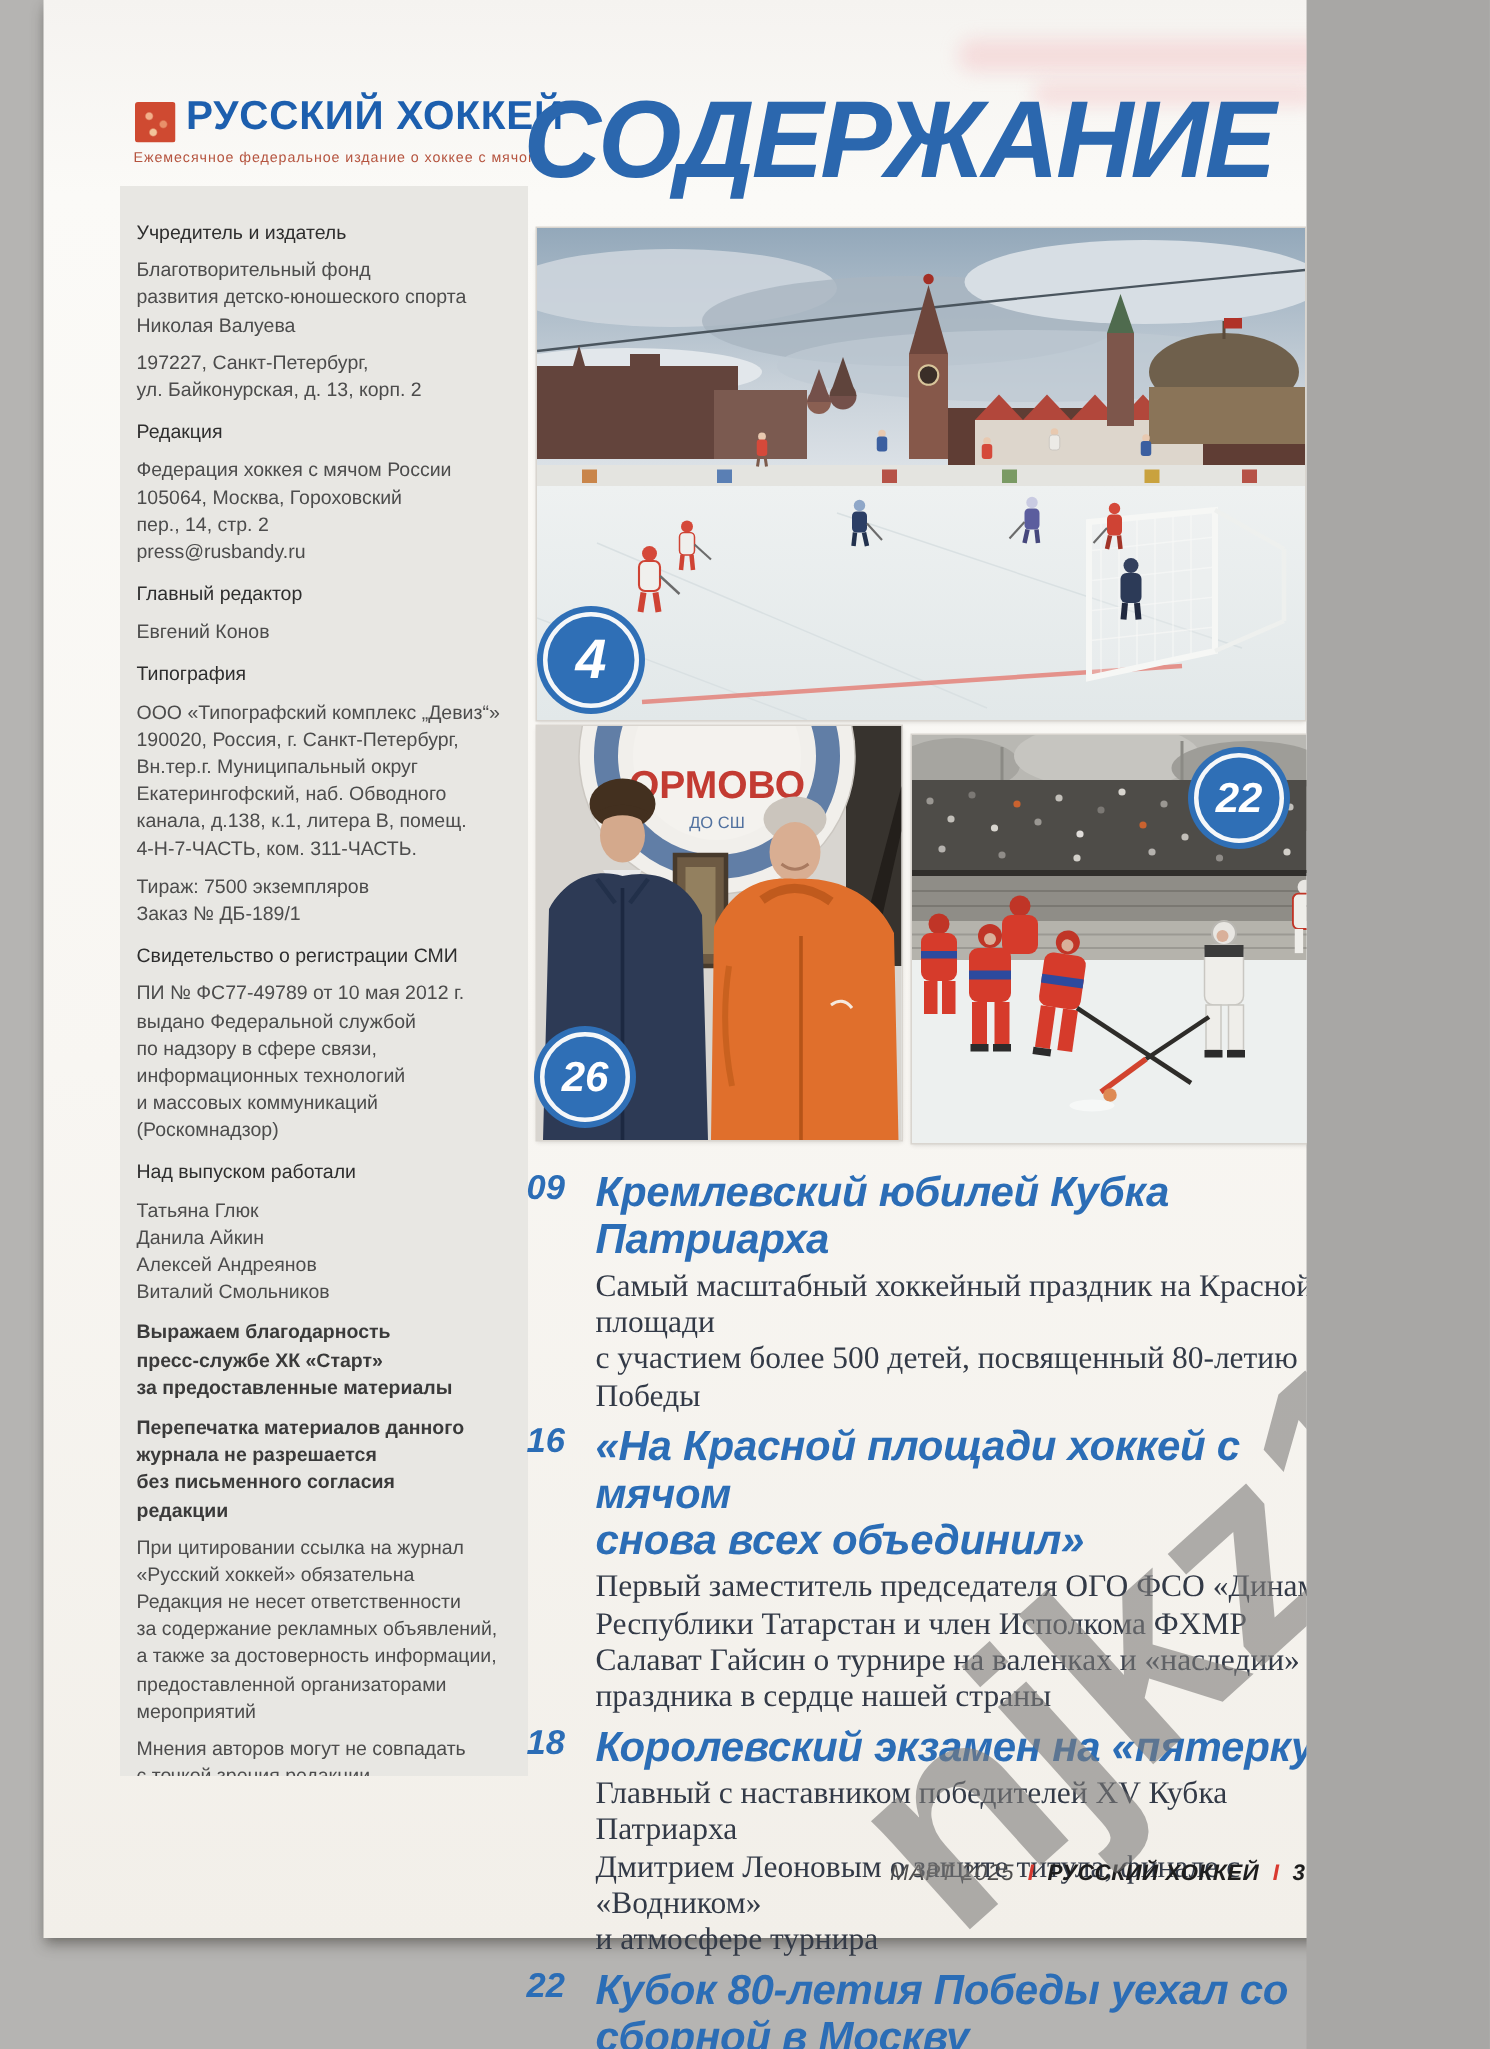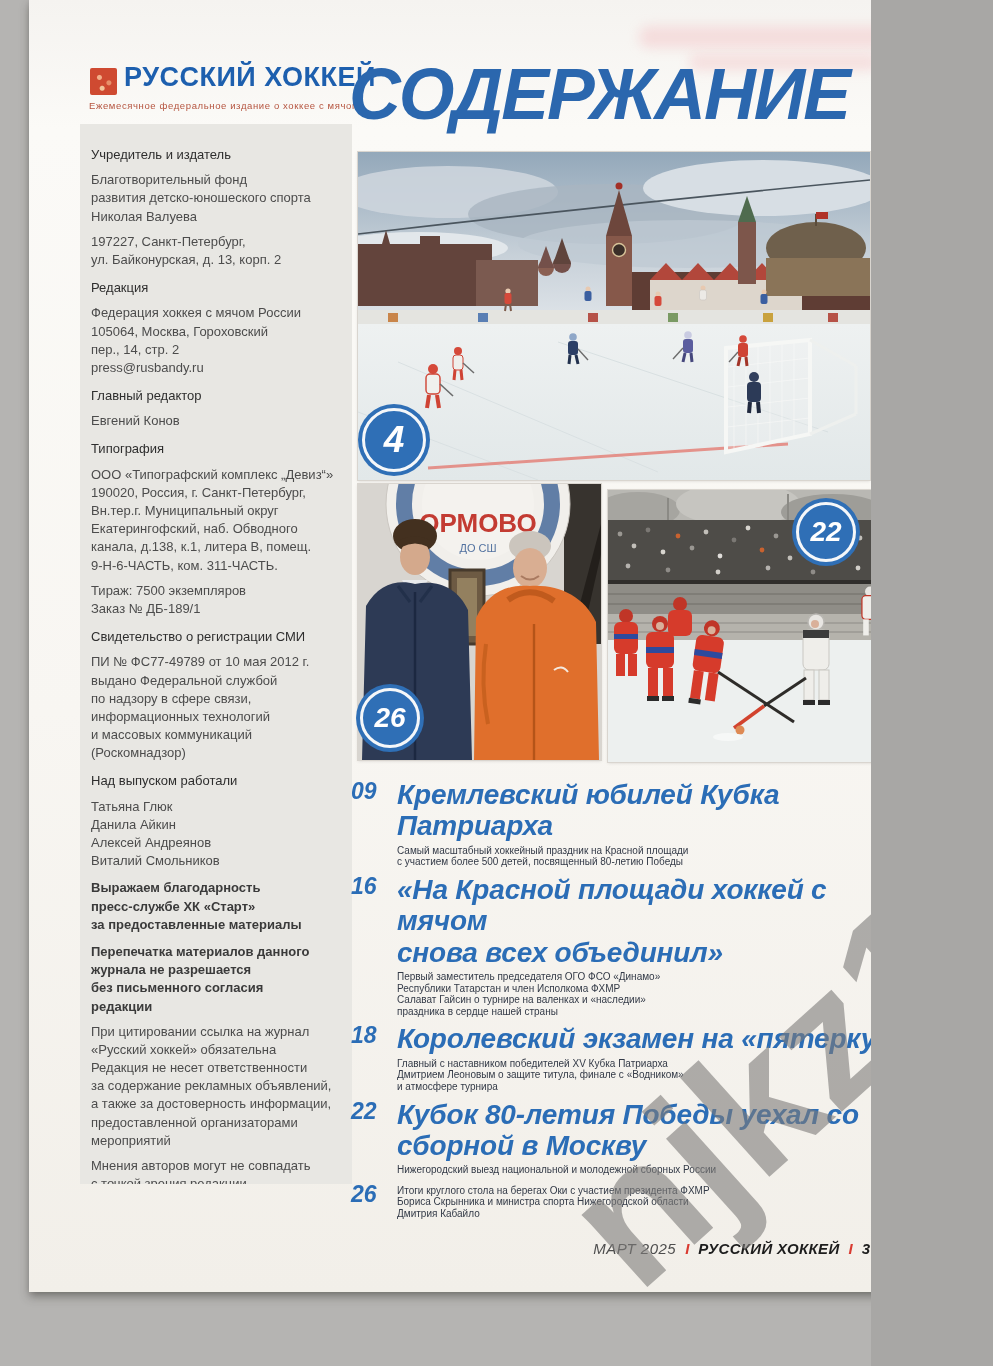--- a/index.html
+++ b/index.html
@@ -54,21 +54,21 @@
   .badge.b3{width:54px;height:54px;font-size:28px;right:30px;top:12px;}
 
   
   .toc{position:absolute;left:322px;top:779px;width:562px;}
   .toc-entry{display:flex;margin-bottom:6px;}
   .toc-num{width:36px;flex:0 0 36px;text-align:left;font-size:23px;font-weight:bold;
     font-style:italic;color:#2b6db6;line-height:1;padding-top:1px;}
   .toc-body{flex:1;margin-left:10px;}
   .toc-title{font-size:28px;font-weight:bold;font-style:italic;color:#2b6db6;
     line-height:1.12;white-space:pre-line;letter-spacing:-.2px;}
-  .toc-desc{font-family:Liberation Sans, sans-serif;font-size:10px;line-height:1.16;
+  .toc-desc{font-family:Liberation Serif, serif;font-size:21px;line-height:1.16;
     color:#333a47;white-space:pre-line;margin-top:3px;}
 
   
   .footer{position:absolute;top:1240px;right:66px;font-size:15px;font-style:italic;
     display:flex;align-items:baseline;gap:9px;}
   .footer .issue{color:#4e4e4e;letter-spacing:.5px;}
   .footer .sep{color:#d93a30;font-weight:bold;}
   .footer .mag{color:#1d1d1d;font-weight:bold;letter-spacing:.3px;}
   .footer .pnum{color:#1d1d1d;font-weight:bold;}
 
@@ -106,21 +106,21 @@
 пер., 14, стр. 2
 press@rusbandy.ru</div>
       <div class="cb h">Главный редактор</div>
       <div class="cb p">Евгений Конов</div>
       <div class="cb h">Типография</div>
       <div class="cb p">ООО «Типографский комплекс „Девиз“»
 190020, Россия, г. Санкт-Петербург,
 Вн.тер.г. Муниципальный округ
 Екатерингофский, наб. Обводного
 канала, д.138, к.1, литера В, помещ.
-9-Н-6-ЧАСТЬ, ком. 311-ЧАСТЬ.</div>
+4-Н-7-ЧАСТЬ, ком. 311-ЧАСТЬ.</div>
       <div class="cb p">Тираж: 7500 экземпляров
 Заказ № ДБ-189/1</div>
       <div class="cb h">Свидетельство о регистрации СМИ</div>
       <div class="cb p">ПИ № ФС77-49789 от 10 мая 2012 г.
 выдано Федеральной службой
 по надзору в сфере связи,
 информационных технологий
 и массовых коммуникаций
 (Роскомнадзор)</div>
       <div class="cb h">Над выпуском работали</div>

